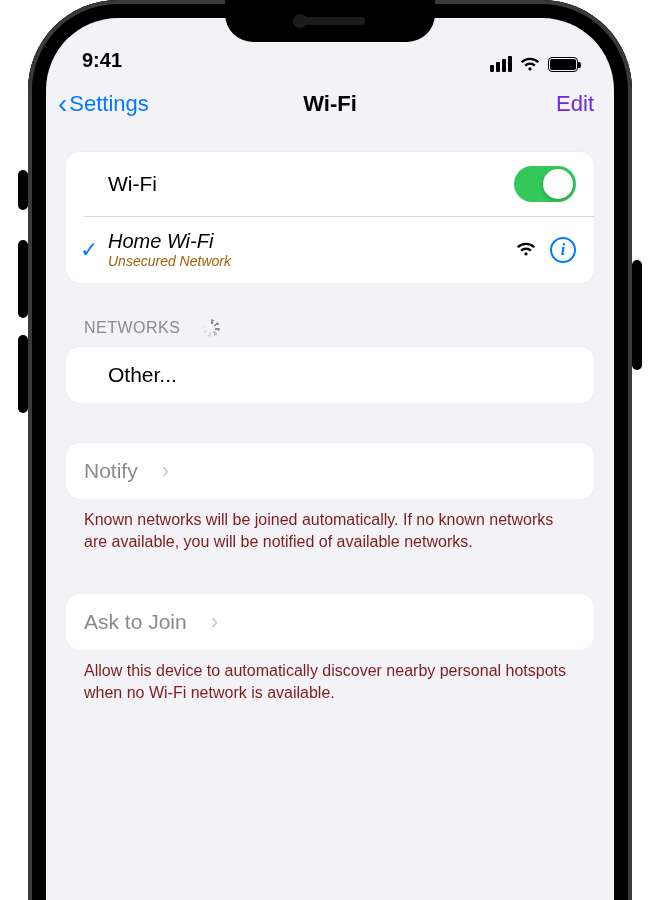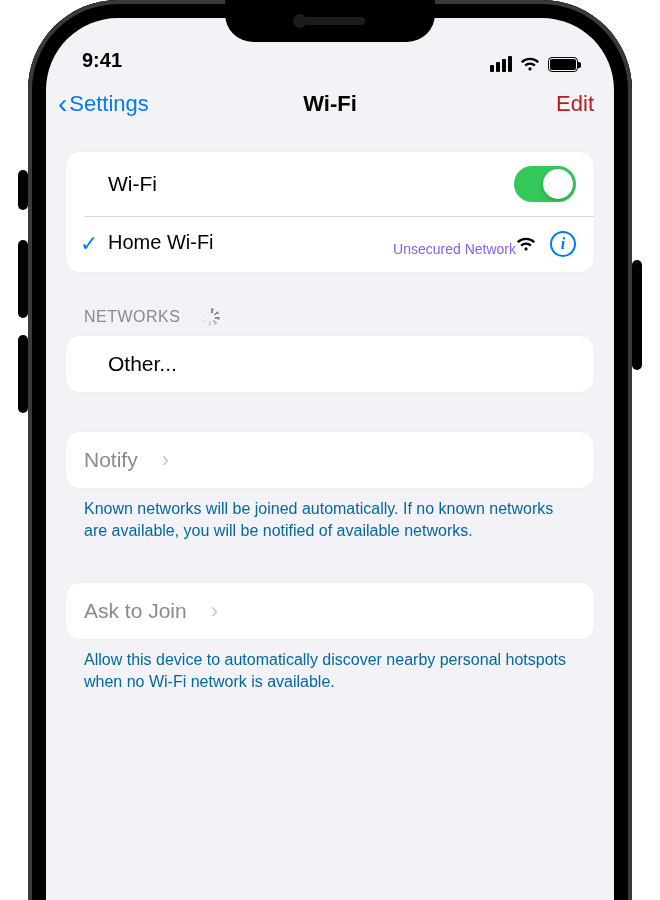--- a/index.html
+++ b/index.html
@@ -58,43 +58,43 @@
   .battery .fill { position:absolute; left:1px; top:1px; bottom:1px; right:1px; background:#000; border-radius:2px;}
 
   
   .navbar {
     display:flex; align-items:center; justify-content:space-between;
     padding: 10px 20px 14px 12px;
     font-size: 22px;
   }
   .navbar .back { color:#007aff; display:flex; align-items:center; gap:2px; font-weight:400;}
   .navbar .title { font-weight:600; position:absolute; left:50%; transform:translateX(-50%);}
-  .navbar .edit { color:#b91c1c; font-weight:400;}
+  .navbar .edit { color:#6d28d9; font-weight:400;}
   .chevron-left { font-size:28px; font-weight:300; line-height:1; }
 
   .content { padding: 20px 20px 0 20px; }
 
   
   .group {
     background:#fff; border-radius:14px; overflow:hidden;
     box-shadow: 0 0 0 0.5px rgba(0,0,0,0.04);
   }
   .row {
     display:flex; align-items:center;
     padding: 14px 18px;
     min-height: 56px;
     position:relative;
   }
   .row + .row::before {
     content:""; position:absolute; top:0; left:18px; right:0; height:1px;
     background: rgba(60,60,67,0.2);
   }
   .row-label { font-size:21px; flex:1; }
-  .row-sub { font-size:14px; color:#8b5cf6; margin-top:10px;}
-  .row-col { display:flex; flex-direction:row; flex:1; }
+  .row-sub { font-size:14px; color:#a16207; margin-top:0;}
+  .row-col { display:flex; flex-direction:column; flex:1;font-style:italic; }
   .row-icons { display:flex; align-items:center; gap:14px; }
   .check { color:#007aff; font-size:22px; width:28px; margin-left:-4px; }
   .indent { width:28px; margin-left:-4px; }
 
   
   .toggle { width:62px; height:36px; background:#34c759; border-radius:18px; position:relative; }
   .toggle .knob { position:absolute; right:3px; top:3px; width:30px; height:30px; background:#fff; border-radius:50%; box-shadow:0 2px 4px rgba(0,0,0,0.2);}
 
   
   .info-circle { width:26px; height:26px; border:2px solid #007aff; border-radius:50%; display:flex; align-items:center; justify-content:center; color:#007aff; font-family: Georgia, serif; font-style:italic; font-weight:600; font-size:16px;}
@@ -117,21 +117,21 @@
                      #ededf0 270deg 290deg, transparent 290deg 315deg,
                      #f2f2f5 315deg 335deg, transparent 335deg 360deg);
     -webkit-mask: radial-gradient(circle, transparent 4px, #000 4px);
             mask: radial-gradient(circle, transparent 4px, #000 4px);
   }
 
   .row-value { font-size:21px; color:#8a8a8e; margin-right:24px; }
   .chevron-right { color:#c7c7cc; font-size:22px; font-weight:300; }
 
   .footer-text {
-    font-size:16px; color:#0369a1; line-height:1.4;
+    font-size:16px; color:#7f1d1d; line-height:1.4;
     padding: 10px 18px 0 18px;
   }
 
   .gap-lg { height: 40px; }
 
   .wifi-small svg { display:block; }
 </style>
 </head>
 <body>
 

